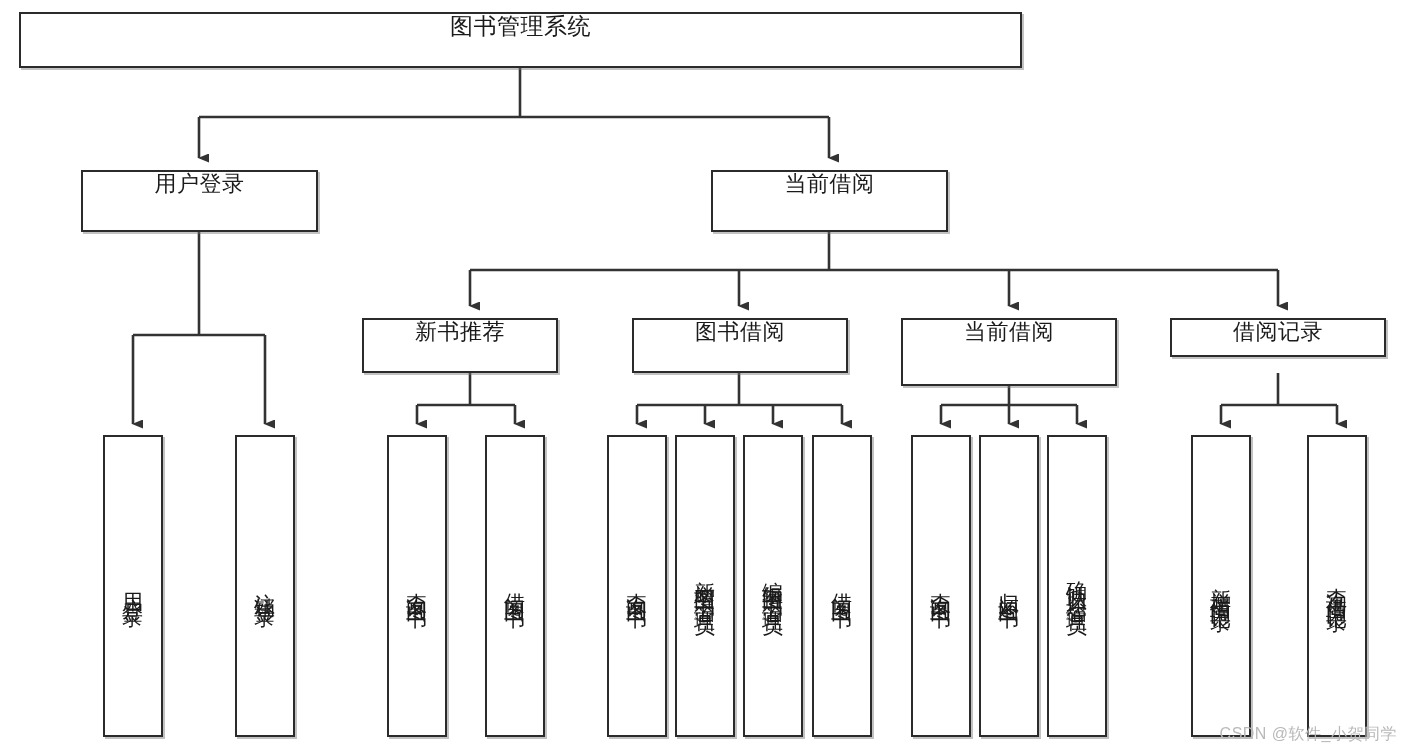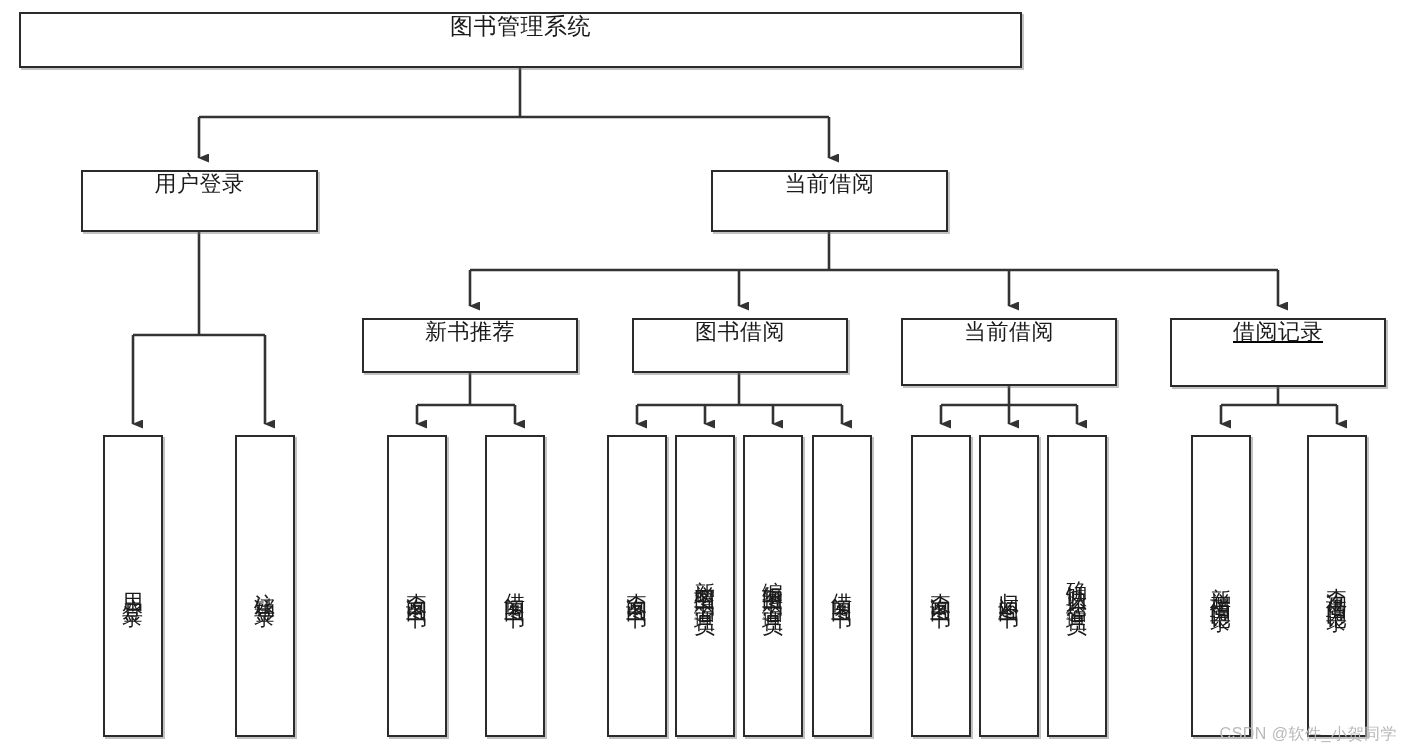--- a/index.html
+++ b/index.html
@@ -153,30 +153,30 @@
     <span class="node-label">图书管理系统</span>
   </div>
 
   <div class="node-box horizontal" style="left:81px; top:170px; width:237px; height:62px;">
     <span class="node-label">用户登录</span>
   </div>
   <div class="node-box horizontal" style="left:711px; top:170px; width:237px; height:62px;">
     <span class="node-label">当前借阅</span>
   </div>
 
-  <div class="node-box horizontal" style="left:362px; top:318px; width:216px; height:55px;">
+  <div class="node-box horizontal" style="left:362px; top:318px; width:196px; height:55px;">
     <span class="node-label">新书推荐</span>
   </div>
   <div class="node-box horizontal" style="left:632px; top:318px; width:216px; height:55px;">
     <span class="node-label">图书借阅</span>
   </div>
   <div class="node-box horizontal" style="left:901px; top:318px; width:216px; height:68px;">
     <span class="node-label">当前借阅</span>
   </div>
-  <div class="node-box horizontal" style="left:1170px; top:318px; width:216px; height:69px;text-decoration:underline;">
+  <div class="node-box horizontal" style="left:1170px; top:318px; width:216px; height:39px;">
     <span class="node-label">借阅记录</span>
   </div>
 
   <div class="node-box vertical" style="left:103px; top:435px; width:60px; height:302px;">
     <span class="node-label">用户登录</span>
   </div>
   <div class="node-box vertical" style="left:235px; top:435px; width:60px; height:302px;">
     <span class="node-label">注销登录</span>
   </div>
 

